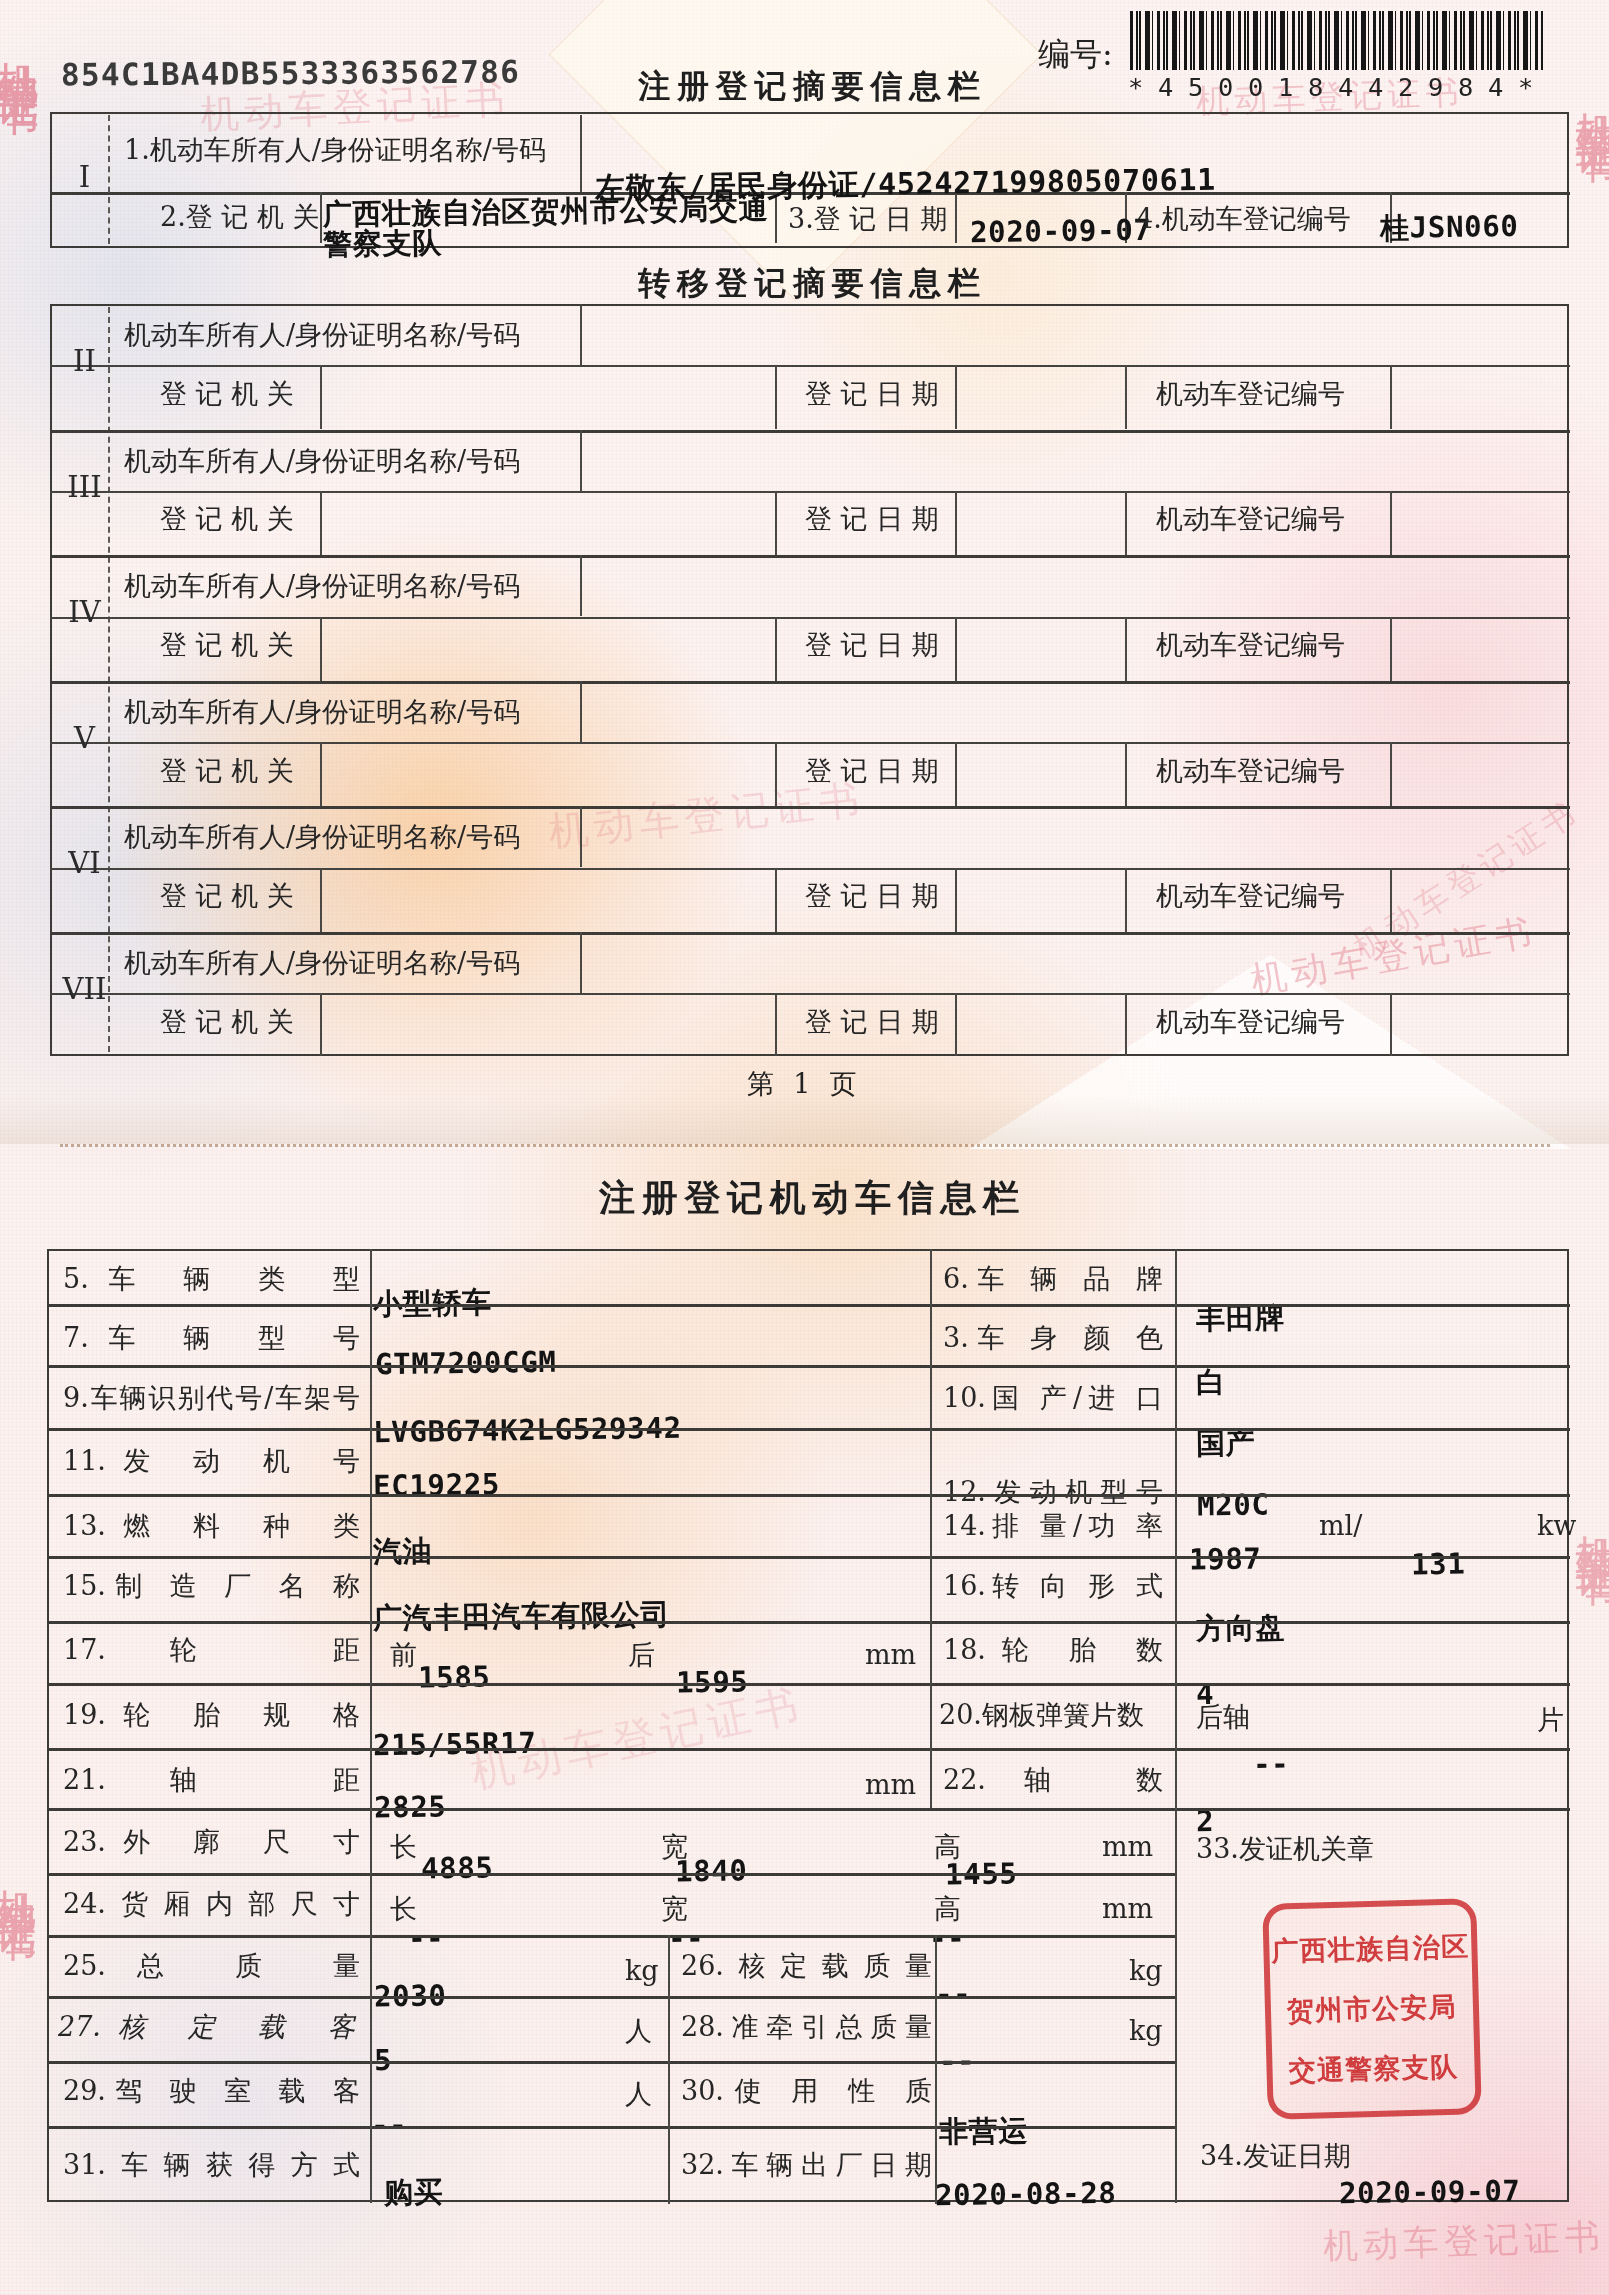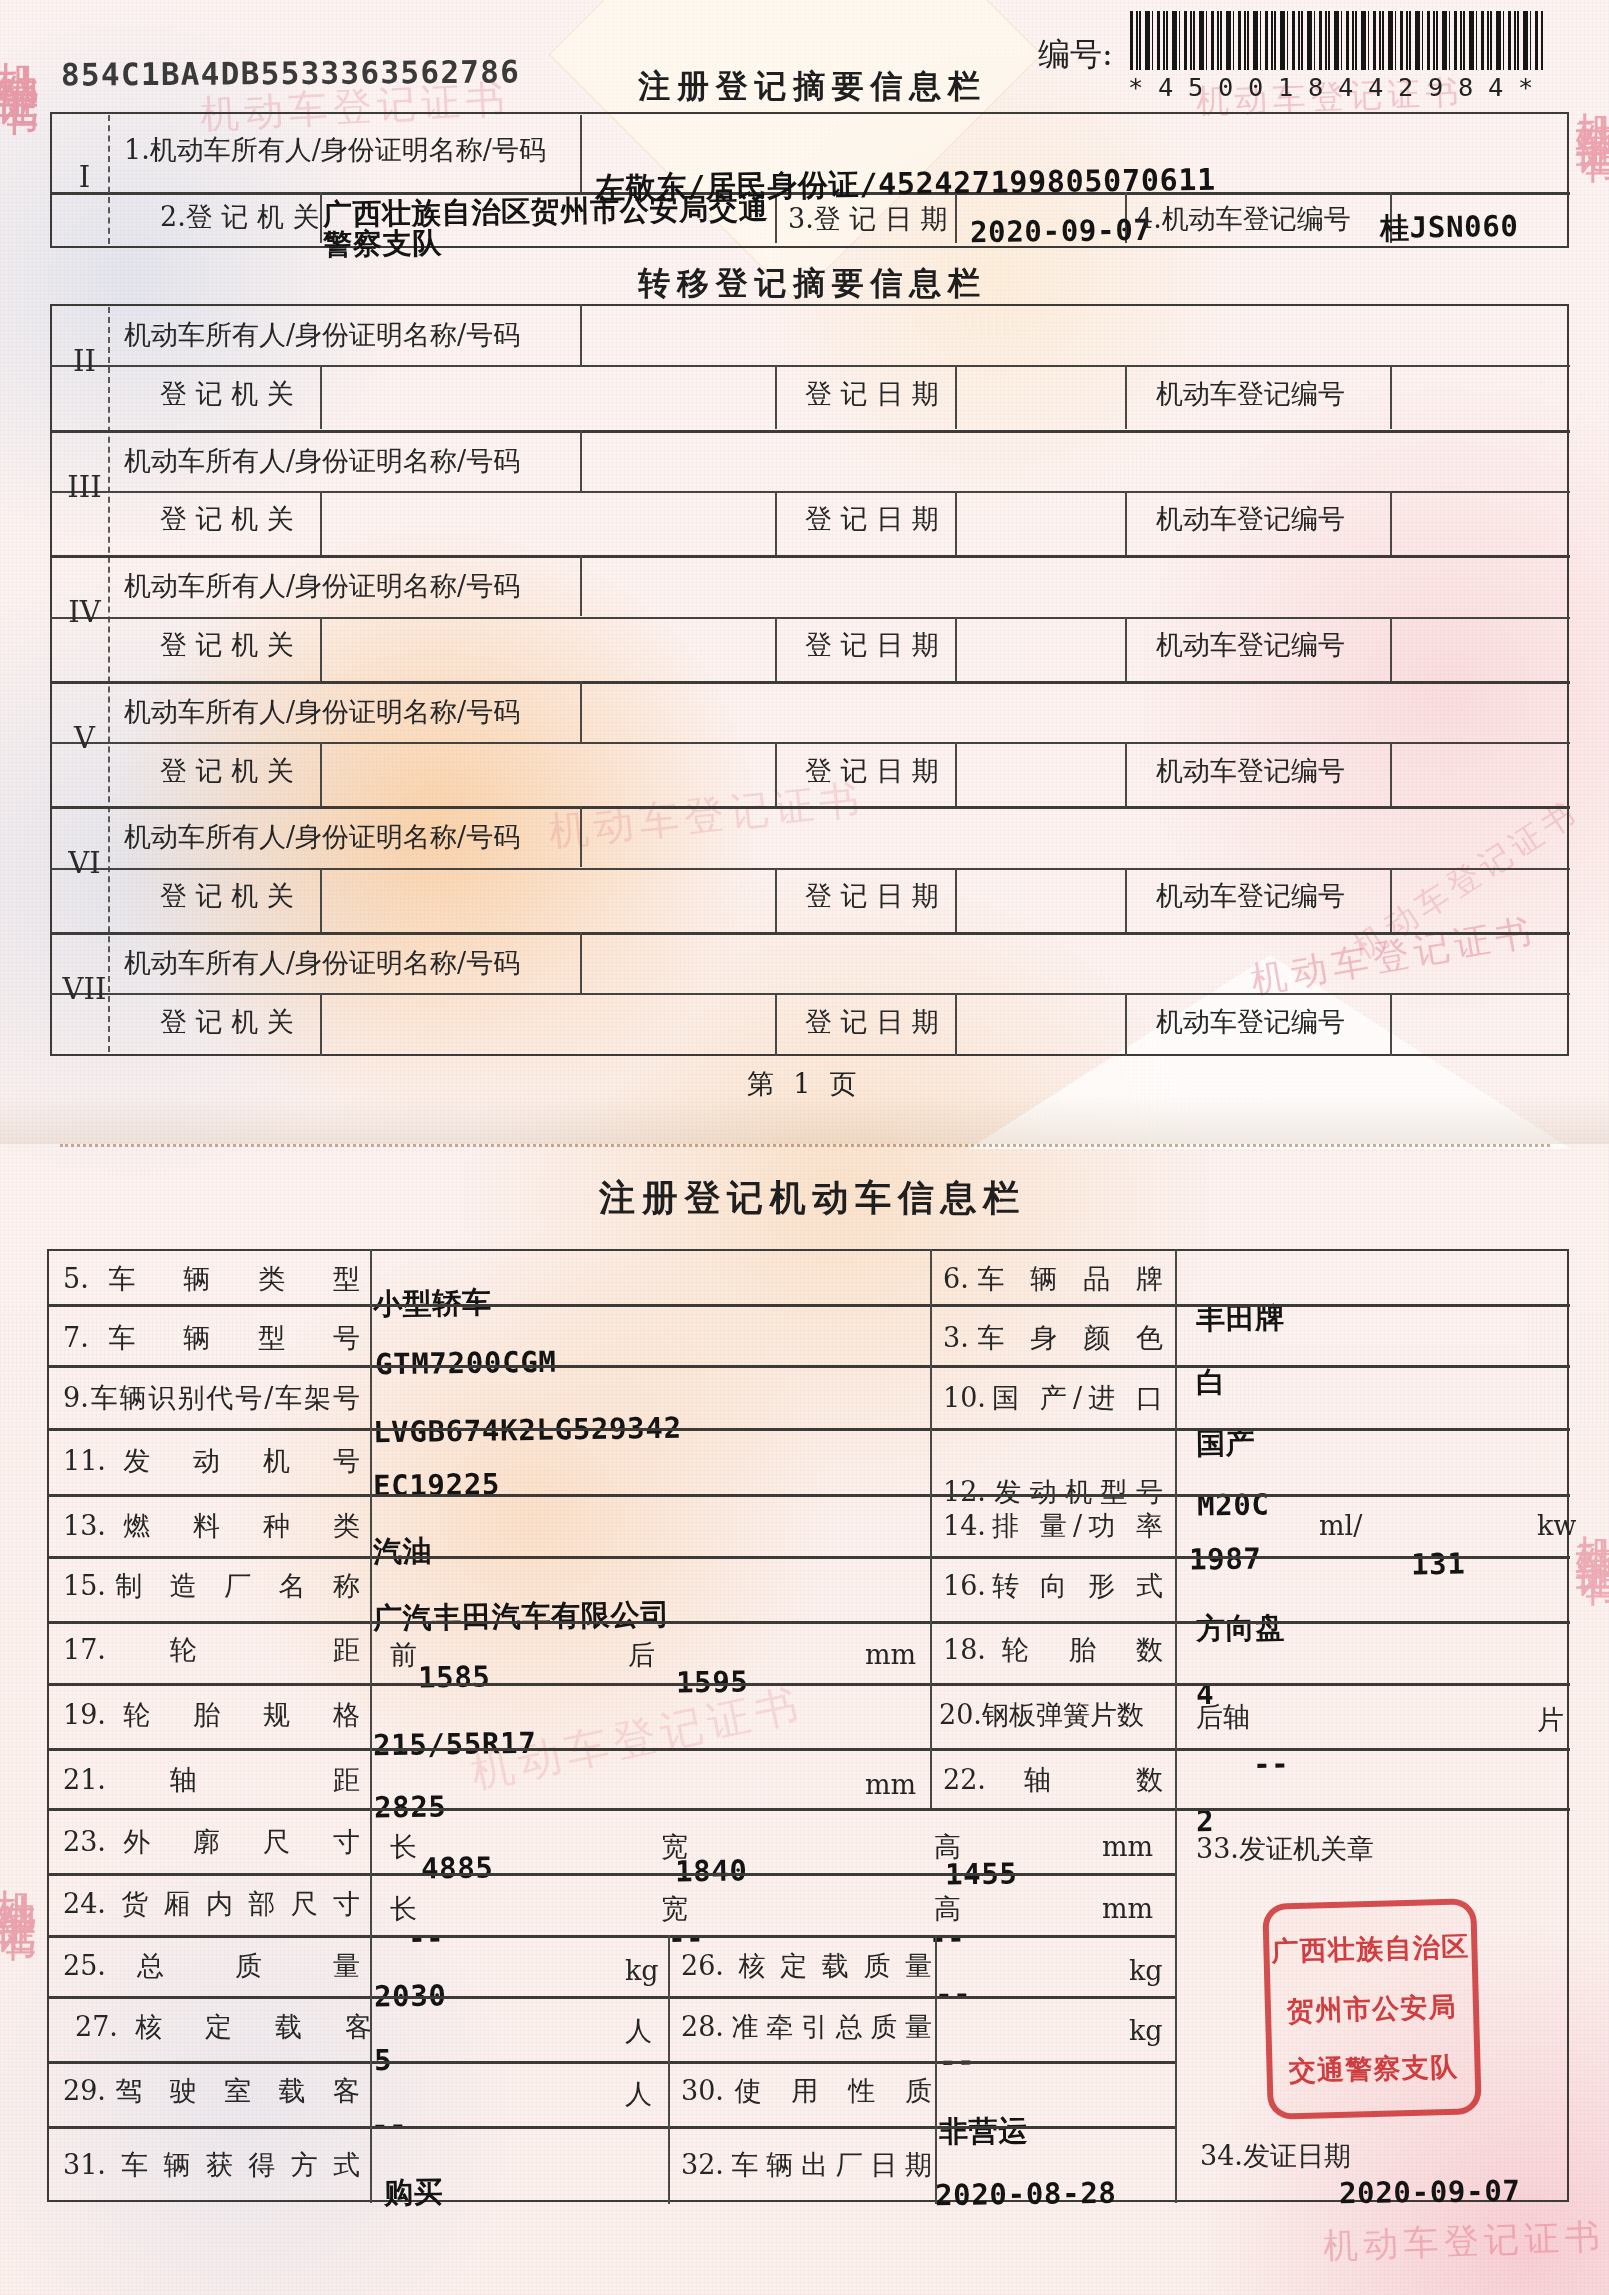--- a/index.html
+++ b/index.html
@@ -127,21 +127,21 @@
   <span class="lbl jl" style="left:63px;top:1383px;">9.车辆识别代号/车架号</span>
   <span class="lbl jl" style="left:63px;top:1446px;">11.发 动 机 号</span>
   <span class="lbl jl" style="left:63px;top:1511px;">13.燃 料 种 类</span>
   <span class="lbl jl" style="left:63px;top:1571px;">15.制 造 厂 名 称</span>
   <span class="lbl jl" style="left:63px;top:1635px;">17.轮 距</span>
   <span class="lbl jl" style="left:63px;top:1700px;">19.轮 胎 规 格</span>
   <span class="lbl jl" style="left:63px;top:1765px;">21.轴 距</span>
   <span class="lbl jl" style="left:63px;top:1827px;">23.外 廓 尺 寸</span>
   <span class="lbl jl" style="left:63px;top:1889px;">24.货厢内部尺寸</span>
   <span class="lbl jl" style="left:63px;top:1951px;">25.总 质 量</span>
-  <span class="lbl jl" style="left:75px;top:2012px;">27.核 定 载 客</span>
+  <span class="lbl jl" style="left:58px;top:2012px;font-style:italic;">27.核 定 载 客</span>
   <span class="lbl jl" style="left:63px;top:2076px;">29.驾 驶 室 载 客</span>
   <span class="lbl jl" style="left:63px;top:2150px;">31.车辆获得方式</span>
 
   <span class="lbl jr" style="left:943px;top:1264px;">6.车 辆 品 牌</span>
   <span class="lbl jr" style="left:943px;top:1323px;">3.车 身 颜 色</span>
   <span class="lbl jr" style="left:943px;top:1383px;">10.国 产/进 口</span>
   <span class="lbl jr" style="left:943px;top:1446px;margin-top:31px;">12.发动机型号</span>
   <span class="lbl jr" style="left:943px;top:1511px;">14.排 量/功 率</span>
   <span class="lbl jr" style="left:943px;top:1571px;">16.转 向 形 式</span>
   <span class="lbl jr" style="left:943px;top:1635px;">18.轮 胎 数</span>

